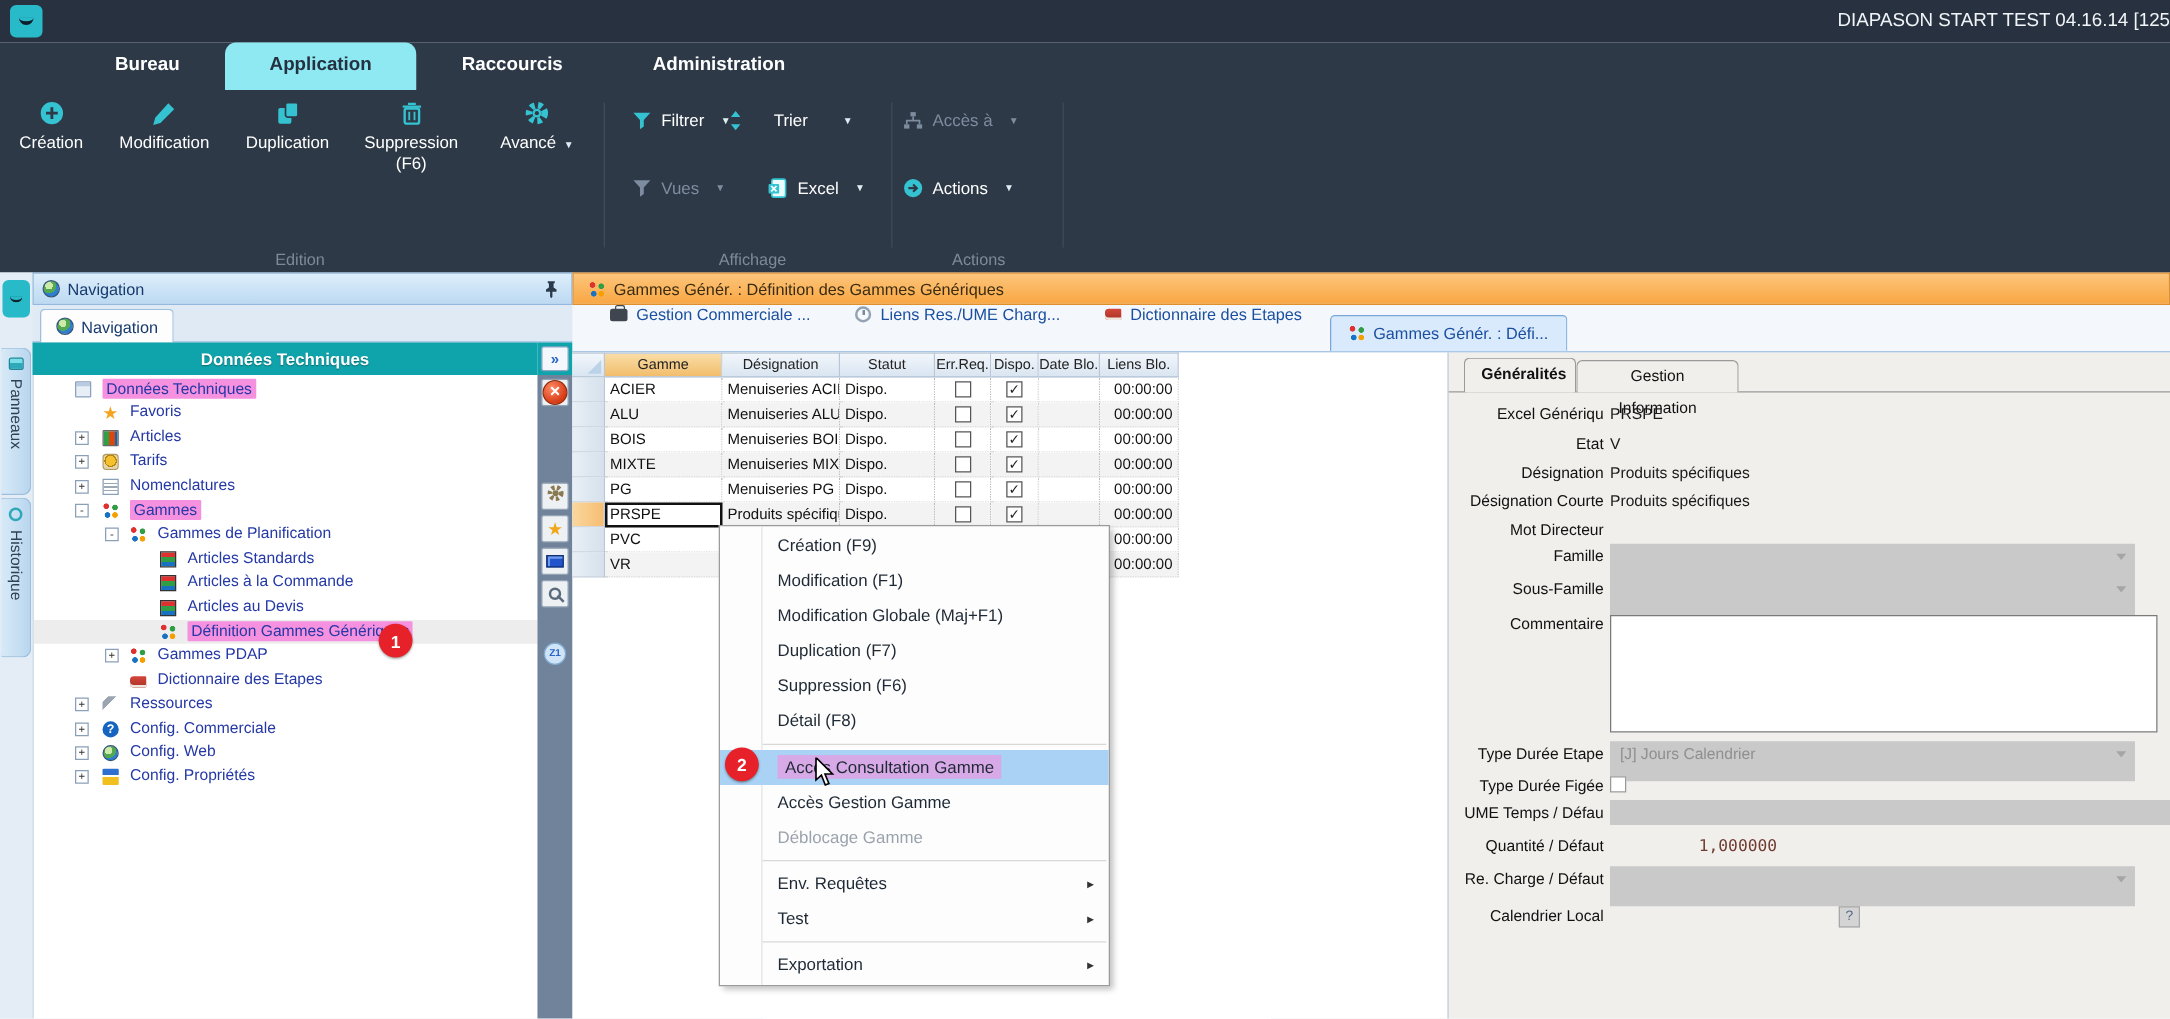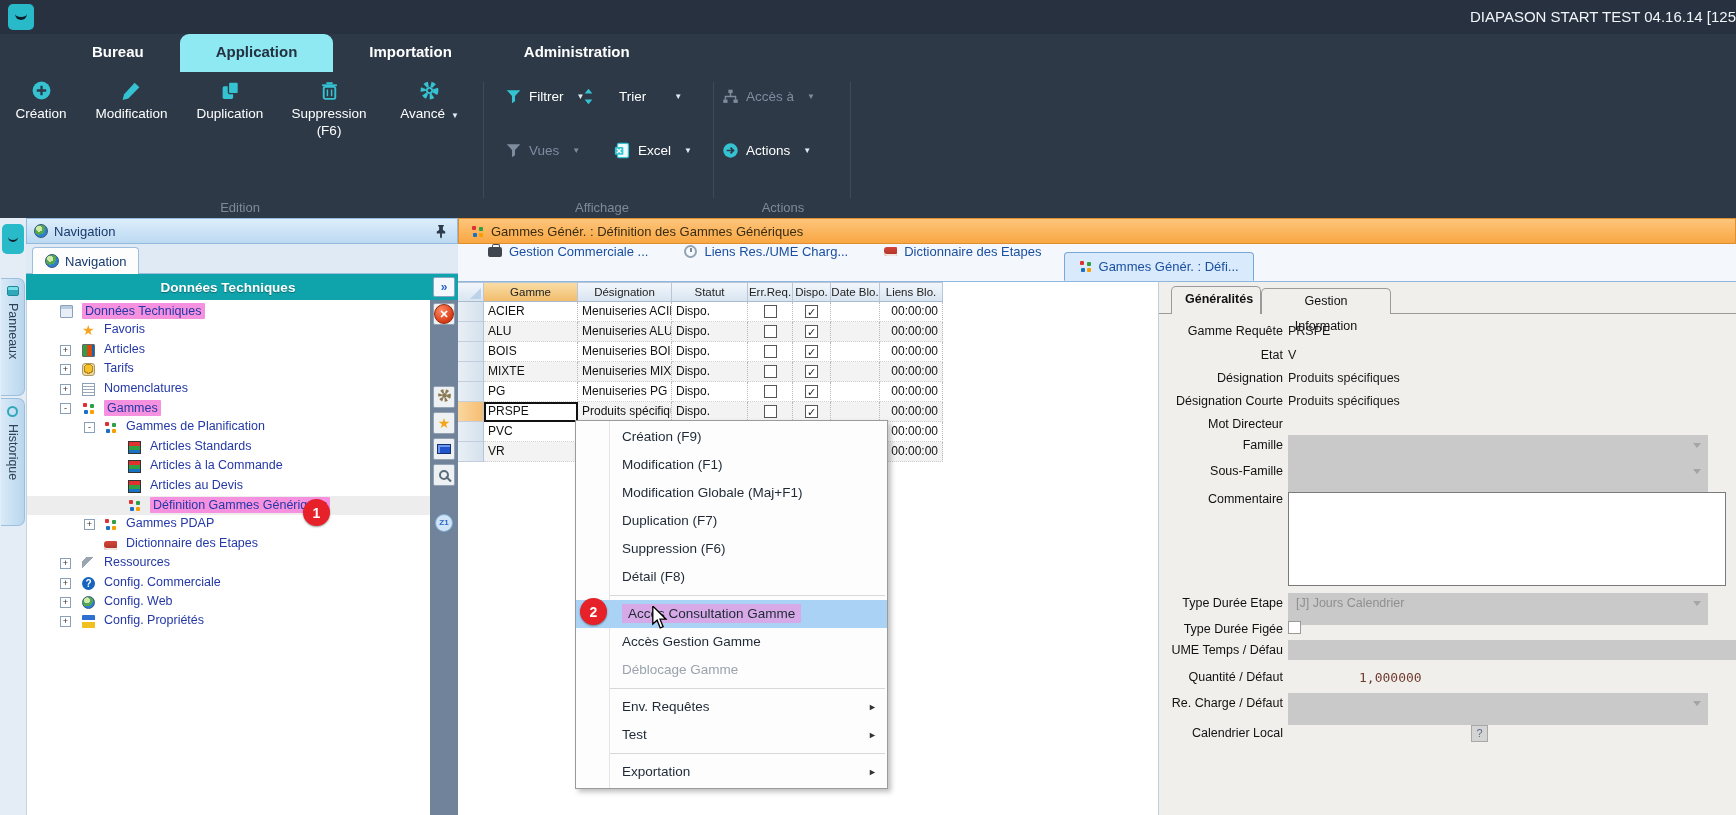--- a/index.html
+++ b/index.html
@@ -137,21 +137,21 @@
   <div class="titlebar">
     <span class="appicon">
         <span class="curve"></span>
       </span>
     <span class="wtitle">DIAPASON START TEST 04.16.14 [125</span>
   </div>
 
   <div class="menutabs" id="ribbonTabs">
       <div class="mtab">Bureau</div>
       <div class="mtab active">Application</div>
-      <div class="mtab">Importation</div>
+      <div class="mtab">Raccourcis</div>
       <div class="mtab">Administration</div>
     </div>
   <div class="ribbon" id="ribbonBody">
       <div class="rsep" style="left: 483px;"></div>
       <div class="rsep" style="left: 713px;"></div>
       <div class="rsep" style="left: 850px;"></div>
       <div class="rbtn" style="left: 6px; width: 70px;">
         <div class="ric"><svg viewBox="0 0 20 20">
             <circle cx="10" cy="10" r="8.5" fill="#35c3d2"></circle>
             <path d="M10 5.5v9M5.5 10h9" stroke="#2d3947" stroke-width="2.2"></path>
@@ -476,21 +476,21 @@
       <div class="tcell center row-even" style="left: 290px; width: 45px; top: 160px;"><div class="cb"></div></div>
       <div class="tcell center row-even" style="left: 335px; width: 38px; top: 160px;"><div class="cb">✓</div></div>
       <div class="tcell row-even" style="left: 373px; width: 49px; top: 160px;"></div>
       <div class="tcell right row-even" style="left: 422px; width: 63px; top: 160px;">00:00:00</div>
     </div>
 
   <div class="detail" id="detailPanel">
     <div class="dtl-tabline"></div>
   <div class="dtl-tab active" style="left: 12px; width: 90px; text-align: center;">Généralités</div>
       <div class="dtl-tab" style="left: 102px; width: 130px; text-align: center;">Gestion Information</div>
-      <div class="fld-label" style="top: 42px;">Gamme Requête</div>
+      <div class="fld-label" style="top: 42px;">Excel Génériqu</div>
       <div class="fld-value" style="top: 42px;">PRSPE</div>
       <div class="fld-label" style="top: 66px;">Etat</div>
       <div class="fld-value" style="top: 66px;">V</div>
       <div class="fld-label" style="top: 89px;">Désignation</div>
       <div class="fld-value" style="top: 89px;">Produits spécifiques</div>
       <div class="fld-label" style="top: 112px;">Désignation Courte</div>
       <div class="fld-value" style="top: 112px;">Produits spécifiques</div>
       <div class="fld-label" style="top: 135px;">Mot Directeur</div>
       <div class="fld-value" style="top: 135px;"></div>
       <div class="fld-label" style="top: 156px;">Famille</div>

